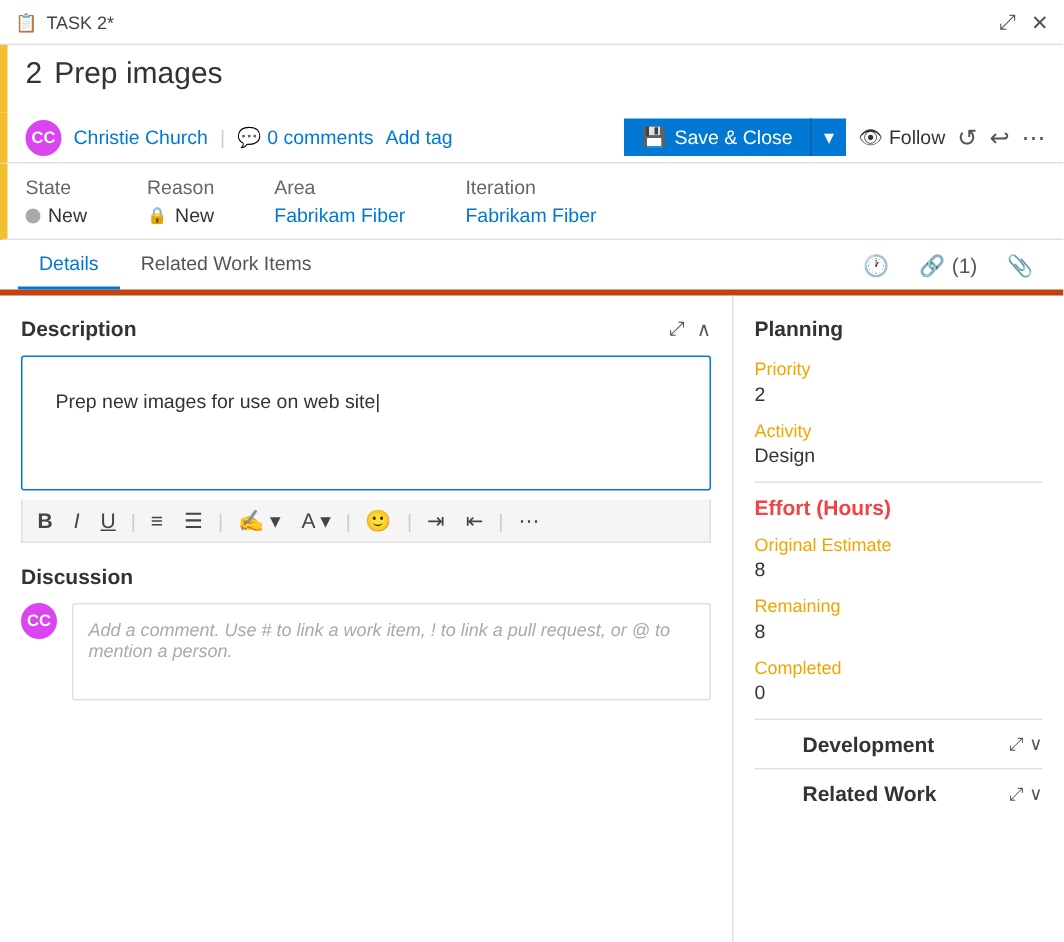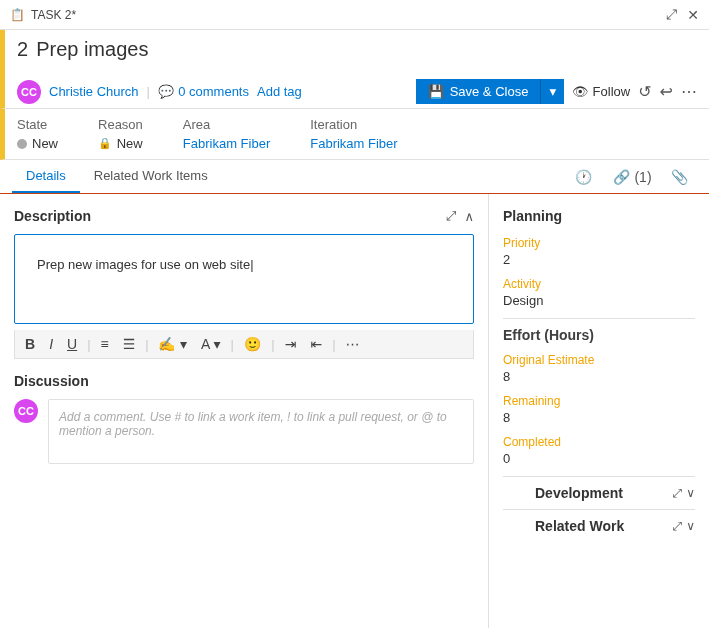--- a/index.html
+++ b/index.html
@@ -53,21 +53,21 @@
     .field-group { display: flex; flex-direction: column; gap: 4px; }
     .field-label { color: #666; font-size: 13px; }
     .field-value-row { display: flex; align-items: center; gap: 5px; }
     .state-dot { width: 10px; height: 10px; border-radius: 50%; background: #aaa; display: inline-block; }
     .lock-icon { font-size: 11px; color: #888; }
     .field-value { color: #333; font-size: 13px; }
     .field-value-blue { color: #0078d4; font-size: 13px; }
 
     
     .tabs {
-      display: flex; align-items: center; border-bottom: 1px solid #c2410c;
+      display: flex; align-items: center; border-bottom: 4px solid #c2410c;
       padding: 0 12px; gap: 0;
     }
     .tab {
       padding: 8px 14px; cursor: pointer; color: #555; font-size: 13px; border-bottom: 2px solid transparent;
     }
     .tab.active { color: #0078d4; border-bottom: 2px solid #0078d4; }
     .tab-icons { display: flex; align-items: center; margin-left: auto; gap: 4px; }
     .tab-icon-item { background: none; border: none; cursor: pointer; color: #555; font-size: 14px; padding: 4px 8px; }
 
     
@@ -88,21 +88,21 @@
     
     .discussion-title { font-size: 14px; font-weight: 600; color: #333; margin: 14px 0 10px 0; }
     .discussion-row { display: flex; gap: 10px; }
     .comment-box { flex: 1; border: 1px solid #e0e0e0; border-radius: 2px; padding: 10px; min-height: 65px; color: #aaa; font-size: 12px; font-style: italic; }
 
     
     .right-panel { width: 220px; padding: 14px 14px; overflow-y: auto; }
     .planning-title { font-size: 14px; font-weight: 600; color: #333; margin-bottom: 12px; }
     .rfield-label { font-size: 12px; color: #f2a500; margin-bottom: 2px; }
     .rfield-value { font-size: 13px; color: #333; margin-bottom: 10px; }
-    .effort-title { font-size: 14px; font-weight: 600; color: #404040; margin: 4px 0 10px 0; }
+    .effort-title { font-size: 14px; font-weight: 600; color: #ef4444; margin: 4px 0 10px 0; }
     .effort-divider { border: none; border-top: 1px solid #e0e0e0; margin: 8px 0; }
     .collapsible-row { display: flex; align-items: center; justify-content: space-between; cursor: pointer; margin: 8px 0 2px 0; }
     .collapsible-title { font-size: 14px; font-weight: 600; color: #333; padding-left: 32px; }
     .collapsible-icons { display: flex; gap: 4px; align-items: center; color: #555; font-size: 12px; }
   </style>
 </head>
 <body>
 
 <div class="title-bar">
   <div class="title-bar-left">

